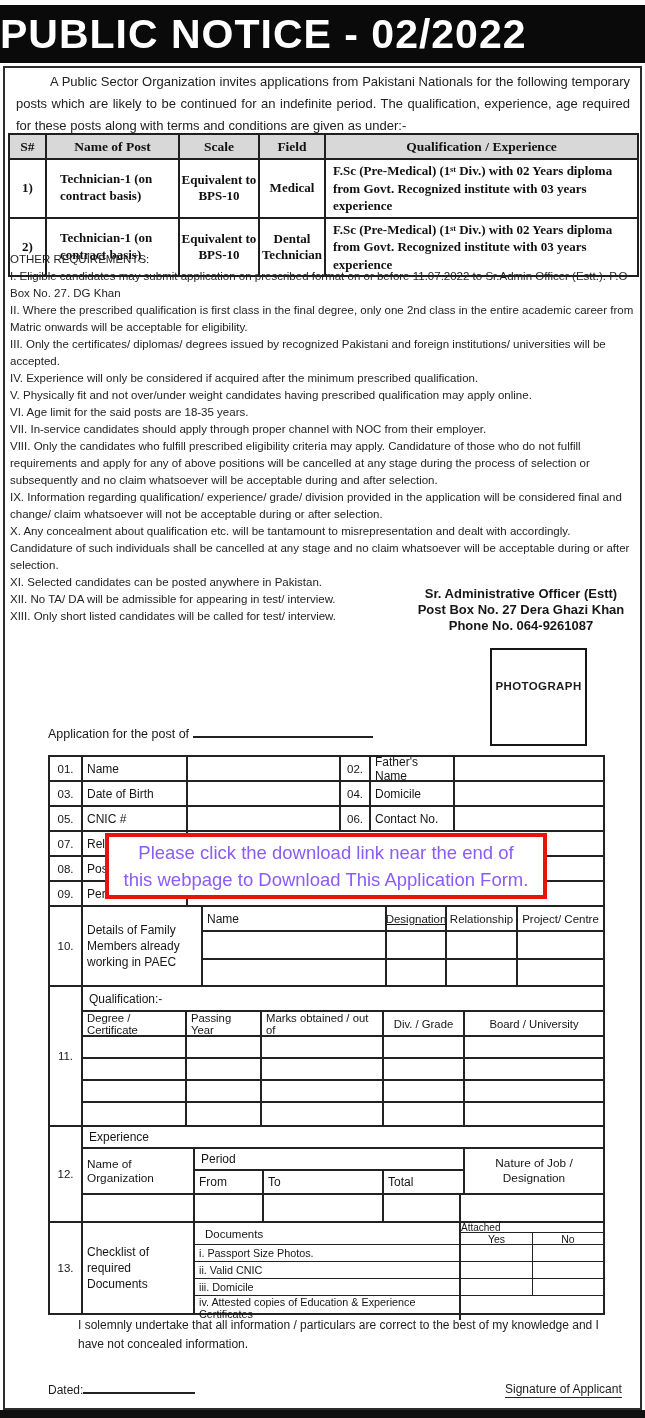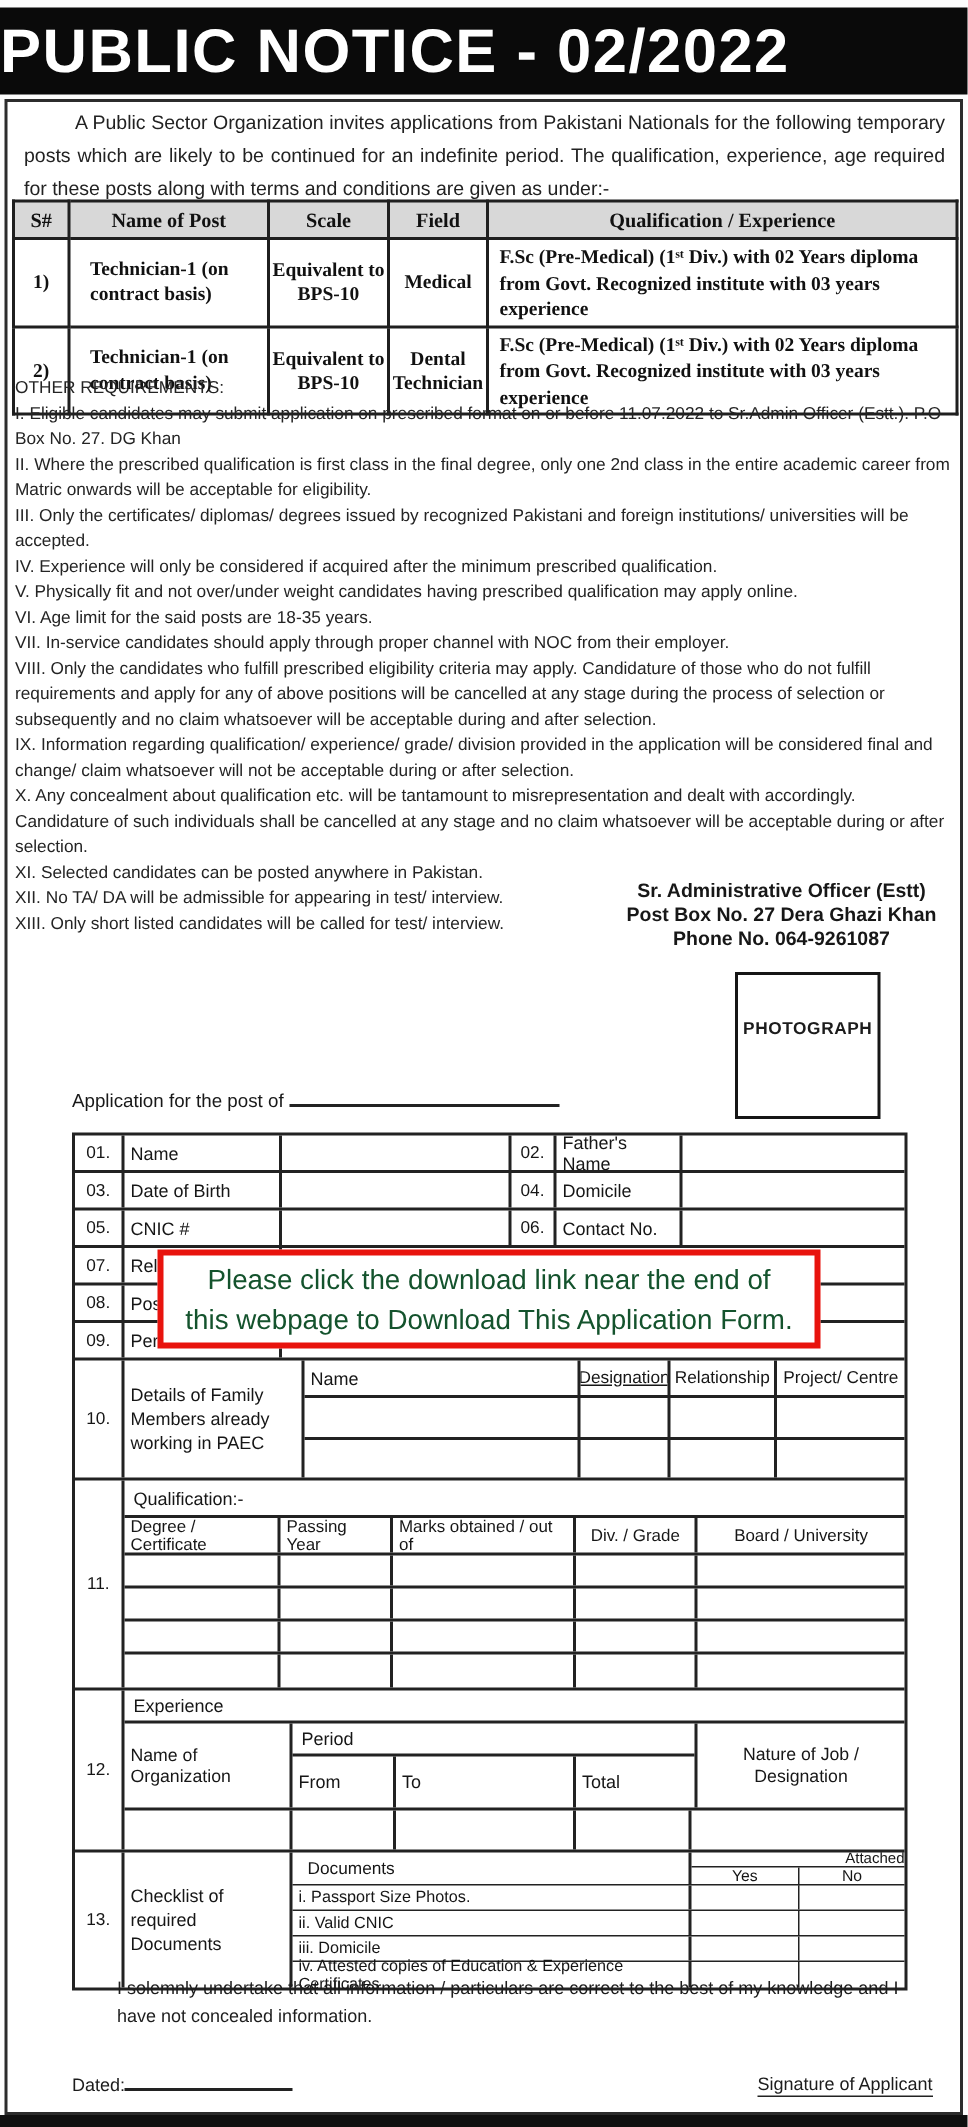--- a/index.html
+++ b/index.html
@@ -110,53 +110,53 @@
   .r11-head { height: 25px; display: flex; border-bottom: 2px solid #222; font-size: 11.3px; }
   .r11-row { height: 22px; display: flex; border-bottom: 2px solid #222; }
   .r11-row.last { border-bottom: none; }
   .c11-deg { width: 104px; } .c11-pass { width: 75px; } .c11-marks { width: 122px; justify-content: center; }
   .c11-div { width: 81px; justify-content: center; } .c11-board { flex: 1; justify-content: center; }
 
   
   .row12 { display: flex; border-bottom: 2px solid #222; }
   .r12-col { flex: 1; display: flex; flex-direction: column; }
   .r12-title { height: 22px; border-bottom: 2px solid #222; display: flex; align-items: center; padding-left: 6px; }
-  .r12-mid { display: flex; height: 58px; border-bottom: 2px solid #222; }
+  .r12-mid { display: flex; height: 46px; border-bottom: 2px solid #222; }
   .r12-org { width: 112px; border-right: 2px solid #222; display: flex; align-items: center; padding: 0 4px; font-size: 11.8px; }
   .r12-period { width: 270px; border-right: 2px solid #222; display: flex; flex-direction: column; }
   .r12-period-label { height: 22px; border-bottom: 2px solid #222; display: flex; align-items: center; padding-left: 6px; }
   .r12-ftt { flex: 1; display: flex; }
   .c12-from { width: 69px; } .c12-to { width: 120px; } .c12-total { flex: 1; }
   .r12-nature { flex: 1; display: flex; align-items: center; justify-content: center; text-align: center; padding: 0 4px; font-size: 11.8px; line-height: 1.3; }
   .r12-empty { display: flex; height: 26px; }
   .ce-org { width: 112px; } .ce-from { width: 69px; } .ce-to { width: 120px; } .ce-total { width: 77px; }
 
   
   .row13 { display: flex; }
   .r13-lab { width: 112px; border-right: 2px solid #222; display: flex; align-items: center; padding: 0 4px; line-height: 1.35; }
   .r13-col { flex: 1; display: flex; flex-direction: column; font-size: 11px; }
   .r13-head { display: flex; height: 22px; border-bottom: 1px solid #222; }
   .r13-doc { width: 266px; border-right: 2px solid #222; display: flex; align-items: center; padding-left: 10px; font-size: 11.5px; }
   .r13-att { flex: 1; display: flex; flex-direction: column; }
-  .r13-att-label { height: 10px; border-bottom: 1px solid #222; text-align: right; font-size: 10px; line-height: 10px; }
+  .r13-att-label { height: 10px; border-bottom: 1px solid #222; text-align: left; font-size: 10px; line-height: 10px; }
   .r13-yn { flex: 1; display: flex; }
   .c13-yes { width: 72px; border-right: 1px solid #222; display: flex; align-items: center; justify-content: center; font-size: 10.5px; }
   .c13-no  { flex: 1; display: flex; align-items: center; justify-content: center; font-size: 10.5px; }
   .r13-item { display: flex; height: 17px; border-bottom: 1px solid #222; }
-  .r13-item.last { border-bottom: none; }
+  .r13-item.last { border-bottom: none; flex-direction: column; }
   .c13-text { width: 266px; border-right: 2px solid #222; display: flex; align-items: center; padding-left: 4px; font-size: 10.8px; }
   .c13-y { width: 72px; border-right: 1px solid #222; } .c13-n { flex: 1; }
 
   
   .overlay {
     position: absolute; left: 55px; top: 76px; width: 442px; height: 66px;
     background: #fff; border: 4px solid #e8130d; z-index: 6;
     display: flex; flex-direction: column; align-items: center; justify-content: center;
   }
-  .overlay div { color: #14532d; font-size: 18.5px; line-height: 27px; white-space: nowrap; }
+  .overlay div { color: #8b5cf6; font-size: 18.5px; line-height: 27px; white-space: nowrap; }
 
   .declaration {
     position: absolute; top: 1316px; left: 78px; width: 534px;
     font-size: 12px; line-height: 19px; color: #1d1d1d;
   }
   .dated { position: absolute; top: 1383px; left: 48px; font-size: 12px; }
   .dated-line { display: inline-block; width: 112px; height: 11px; border-bottom: 2px solid #222; }
   .signature {
     position: absolute; top: 1382px; left: 505px; font-size: 12px;
     border-bottom: 1px solid #222; padding-bottom: 1px;

